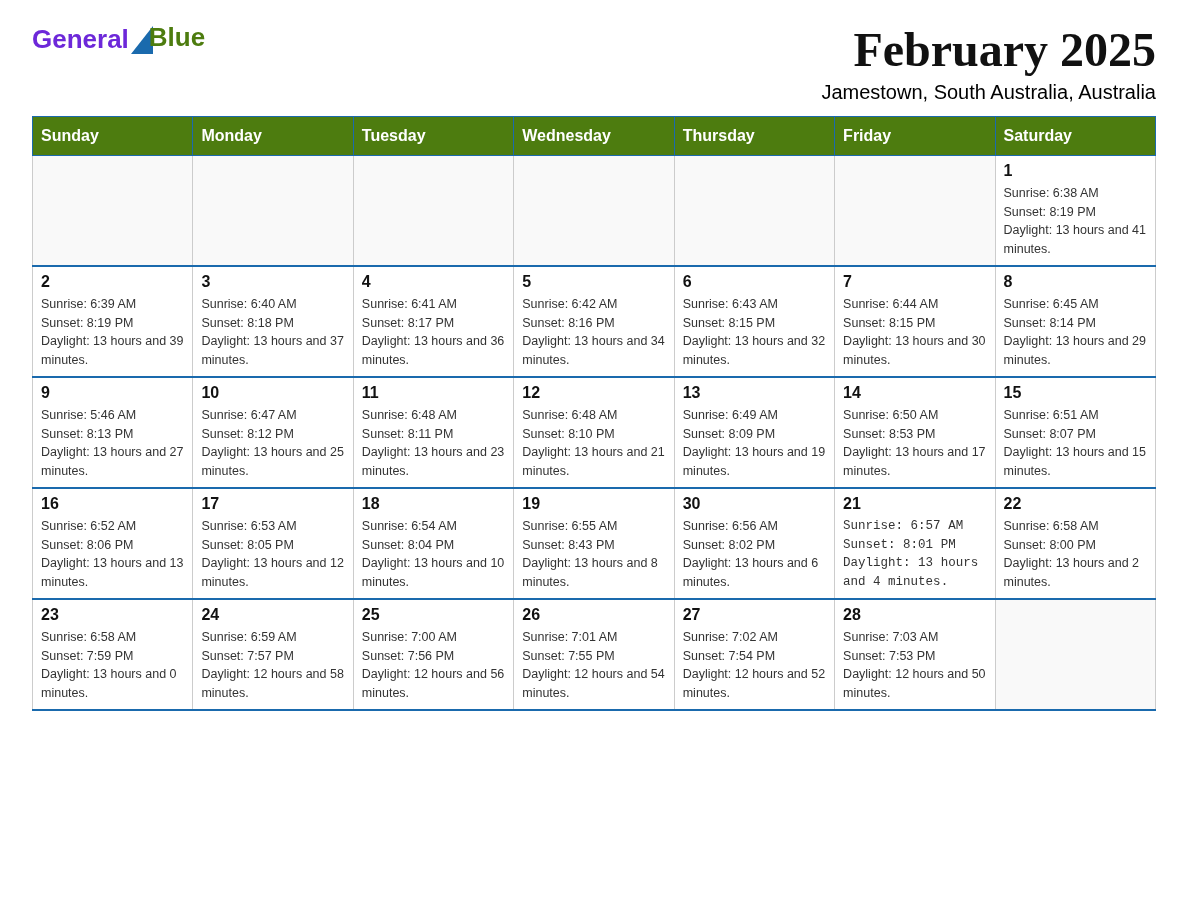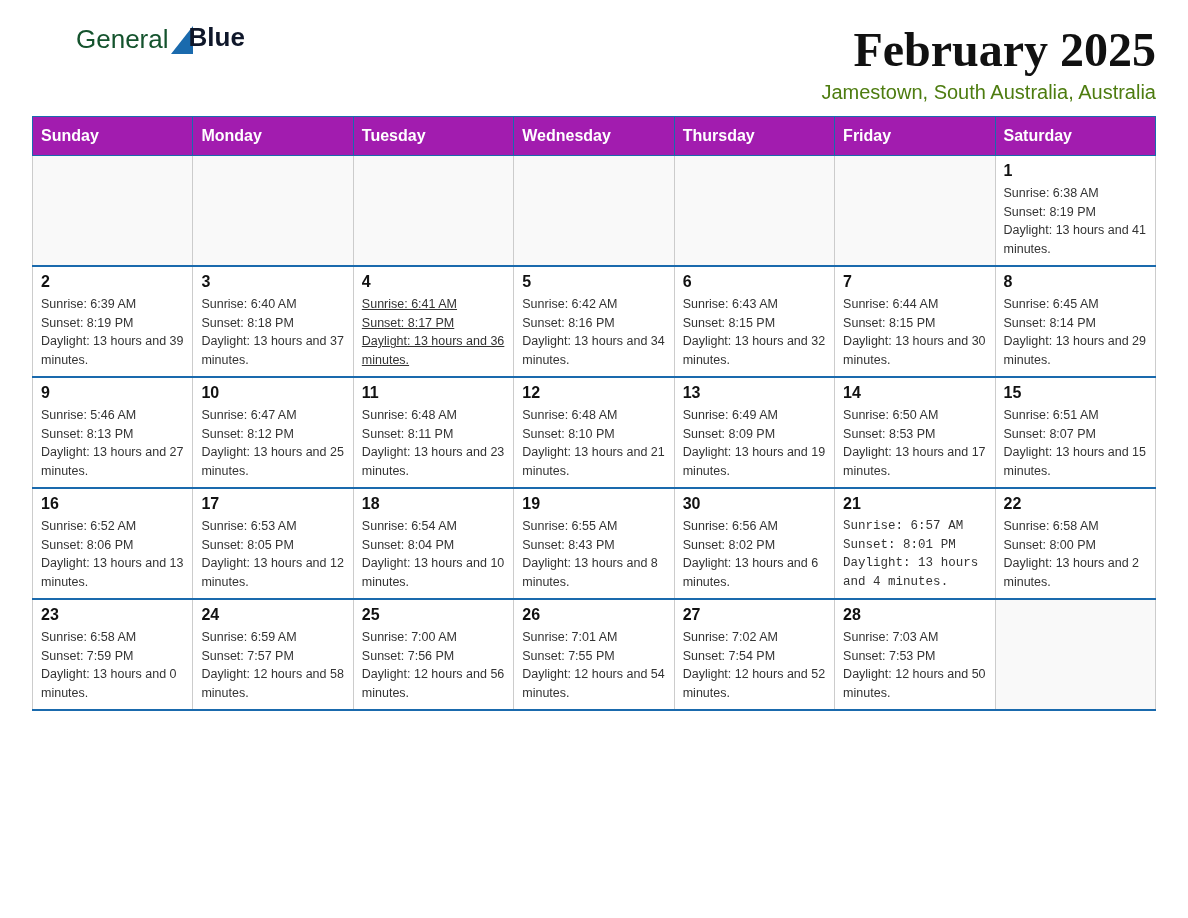--- a/index.html
+++ b/index.html
@@ -16,52 +16,51 @@
       align-items: flex-start;
       margin-bottom: 8px;
     }
     .logo {
       display: flex;
       align-items: center;
       gap: 6px;
     }
     .logo-text-general {
       font-size: 26px;
-      font-weight: normal;
-      color: #14532d;
-      margin-left: 44px;
+      font-weight: bold;
+      color: #6d28d9;
     }
     .logo-text-blue {
       font-size: 26px;
       font-weight: bold;
-      color: #0f172a;
+      color: #4d7c0f;
       text-align: right;
     }
     .title-block {
       text-align: right;
     }
     .month-title {
       font-size: 48px;
       font-weight: bold;
       color: #111;
       line-height: 1.1;
       font-family: Liberation Serif, serif;
     }
     .subtitle {
       font-size: 20px;
-      color: #4d7c0f;
+      color: #000000;
       margin-top: 4px;
     }
     .calendar {
       width: 100%;
       border-collapse: collapse;
       margin-top: 12px;
     }
     .calendar thead tr th {
-      background-color: #a21caf;
+      background-color: #4d7c0f;
       color: #fff;
       font-size: 16px;
       font-weight: bold;
       padding: 10px 8px;
       text-align: left;
       border: 1px solid #1a6aad;
     }
     .calendar tbody tr td {
       vertical-align: top;
       border: 1px solid #ccc;
@@ -146,21 +145,21 @@
 Daylight: 13 hours and 39 minutes.</div>
         </td>
         <td>
           <div class="day-number">3</div>
           <div class="day-info" style="white-space: pre-line;">Sunrise: 6:40 AM
 Sunset: 8:18 PM
 Daylight: 13 hours and 37 minutes.</div>
         </td>
         <td>
           <div class="day-number">4</div>
-          <div class="day-info" style="white-space: pre-line; text-decoration: underline;">Sunrise: 6:41 AM
+          <div class="day-info" style="white-space: pre-line;">Sunrise: 6:41 AM
 Sunset: 8:17 PM
 Daylight: 13 hours and 36 minutes.</div>
         </td>
         <td>
           <div class="day-number">5</div>
           <div class="day-info" style="white-space: pre-line;">Sunrise: 6:42 AM
 Sunset: 8:16 PM
 Daylight: 13 hours and 34 minutes.</div>
         </td>
         <td>

